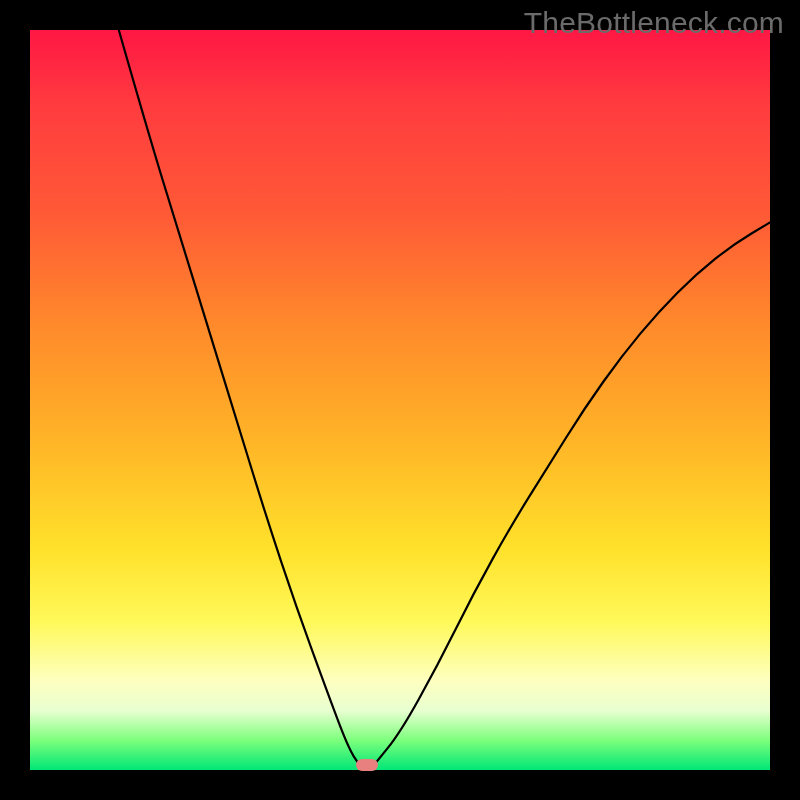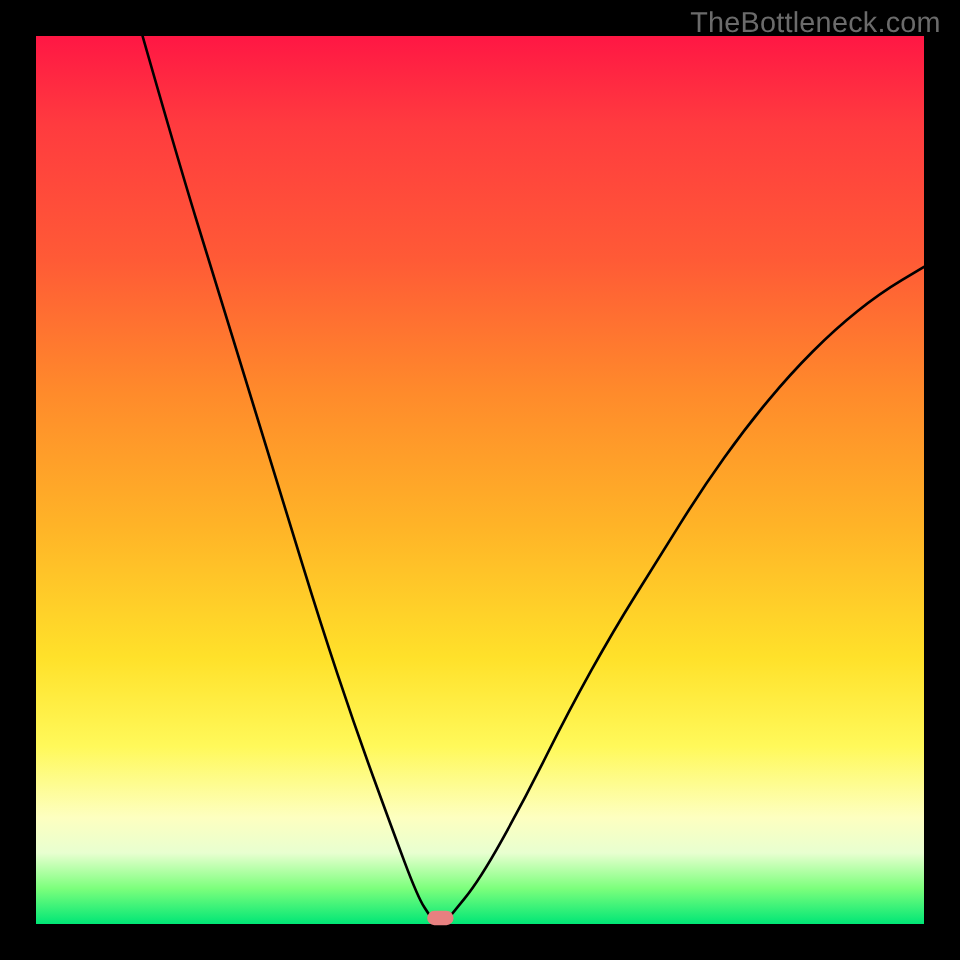--- a/index.html
+++ b/index.html
@@ -36,21 +36,21 @@
       #e8ffd0 92%,
       #7cff7c 96%,
       #00e676 100%
     );
   }
   .watermark {
     position: absolute;
     top: 6px;
     right: 16px;
     color: #6b6b6b;
-    font-size: 24px;
+    font-size: 30px;
     font-weight: 500;
     letter-spacing: 0.2px;
     user-select: none;
   }
   .marker {
     position: absolute;
     width: 22px;
     height: 12px;
     border-radius: 6px;
     transform: translate(-50%, -50%);

